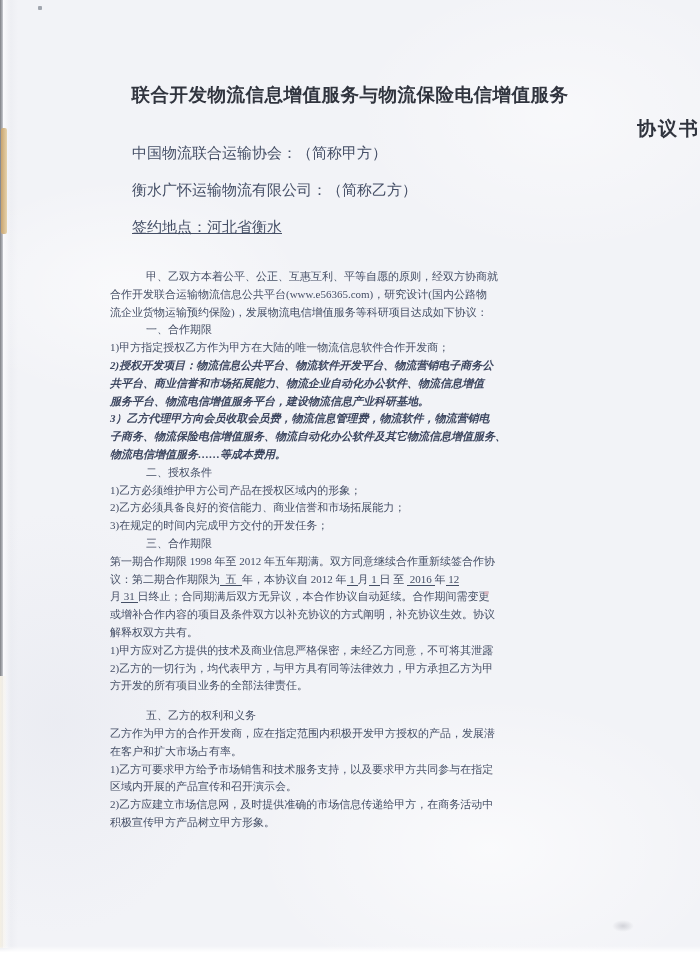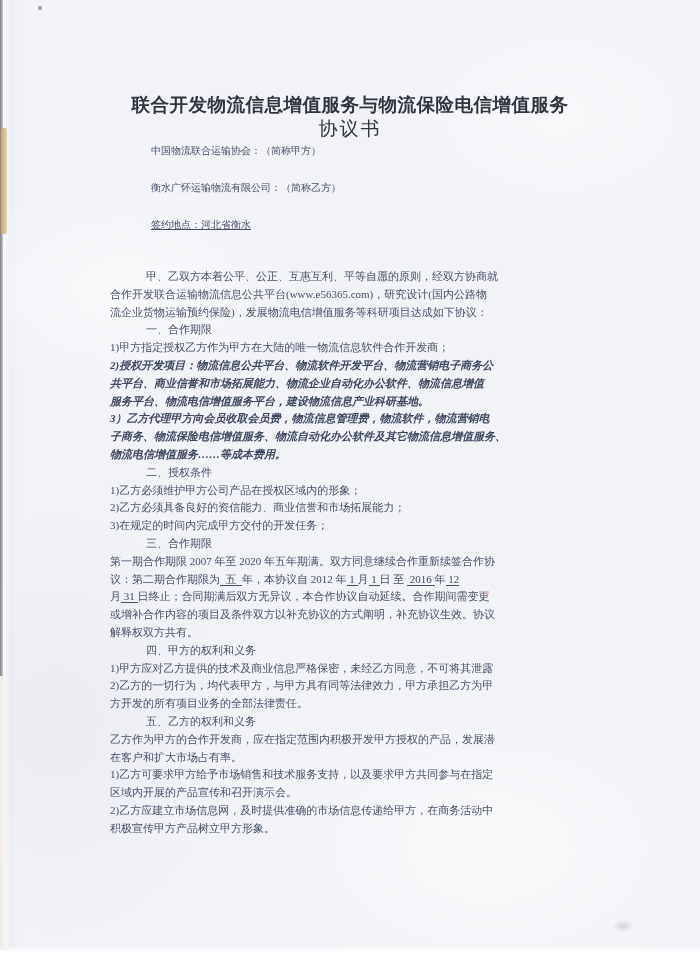--- a/index.html
+++ b/index.html
@@ -17,32 +17,32 @@
   .texture {
     position: absolute; inset: 0; pointer-events: none;
     background:
       radial-gradient(ellipse 260px 160px at 18% 30%, rgba(255,255,255,0.55), rgba(255,255,255,0) 70%),
       radial-gradient(ellipse 300px 200px at 80% 12%, rgba(255,255,255,0.45), rgba(255,255,255,0) 70%),
       radial-gradient(ellipse 340px 220px at 70% 88%, rgba(255,255,255,0.6), rgba(255,255,255,0) 70%),
       radial-gradient(ellipse 240px 300px at 8% 75%, rgba(228,230,238,0.5), rgba(228,230,238,0) 70%),
       linear-gradient(to right, rgba(210,212,220,0.35), rgba(210,212,220,0) 18px);
   }
   .title1 {
-    position: absolute; left: 0; top: 92px; width: 700px;
+    position: absolute; left: 0; top: 82px; width: 700px;
     text-align: center; font-size: 18.5px; font-weight: 700;
     color: var(--title-ink, #30343e); letter-spacing: 0.5px; white-space: nowrap;
   }
   .title2 {
     position: absolute; left: 0; top: 116px; width: 700px;
-    text-align: center; font-size: 19px; font-weight: 400;
+    text-align: right; font-size: 19px; font-weight: 700;
     color: var(--title-ink, #30343e); letter-spacing: 2px;
   }
   .hline {
-    position: absolute; left: 151px; white-space: nowrap;
-    font-size: 10px; color: var(--ink, #454f66);
+    position: absolute; left: 132px; white-space: nowrap;
+    font-size: 15px; color: var(--ink, #454f66);
   }
   .hline.a     { top: 144px; }
   .hline.b     { top: 181px; }
   .hline.place { top: 218px; text-decoration: underline; }
   .hline.date  { top: 236px; }
   .body-lines { position: absolute; left: 110px; top: 268px; width: 560px; }
   .line {
     font-size: 11px; line-height: 17.8px; height: 17.8px;
     white-space: nowrap; color: var(--ink, #454f66);
   }
@@ -89,30 +89,29 @@
       <div class="line bold"><span>共平台、商业信誉和市场拓展能力、物流企业自动化办公软件、物流信息增值</span></div>
       <div class="line bold"><span>服务平台、物流电信增值服务平台，建设物流信息产业科研基地。</span></div>
       <div class="line bold"><span>3）乙方代理甲方向会员收取会员费，物流信息管理费，物流软件，物流营销电</span></div>
       <div class="line bold"><span>子商务、物流保险电信增值服务、物流自动化办公软件及其它物流信息增值服务、</span></div>
       <div class="line bold"><span>物流电信增值服务……等成本费用。</span></div>
       <div class="line" style="padding-left: 36px;"><span>二、授权条件</span></div>
       <div class="line"><span>1)乙方必须维护甲方公司产品在授权区域内的形象；</span></div>
       <div class="line"><span>2)乙方必须具备良好的资信能力、商业信誉和市场拓展能力；</span></div>
       <div class="line"><span>3)在规定的时间内完成甲方交付的开发任务；</span></div>
       <div class="line" style="padding-left: 36px;"><span>三、合作期限</span></div>
-      <div class="line"><span>第一期合作期限 2007 年至 2020 年五年期满。双方同意继续合作重新续签合作协</span></div>
+      <div class="line"><span>第一期合作期限 1998 年至 2012 年五年期满。双方同意继续合作重新续签合作协</span></div>
       <div class="line"><span>议：第二期合作期限为</span><span class="u">&nbsp;&nbsp;五&nbsp;&nbsp;</span><span>年，本协议自 2012 年</span><span class="u">&nbsp;1&nbsp;</span><span>月</span><span class="u">&nbsp;1&nbsp;</span><span>日 至 </span><span class="u">&nbsp;2016&nbsp;</span><span>年</span><span class="u">&nbsp;12</span></div>
       <div class="line"><span>月</span><span class="u">&nbsp;31&nbsp;</span><span>日终止；合同期满后双方无异议，本合作协议自动延续。合作期间需变更</span></div>
       <div class="line"><span>或增补合作内容的项目及条件双方以补充协议的方式阐明，补充协议生效。协议</span></div>
       <div class="line"><span>解释权双方共有。</span></div>
-      <div class="line" style="padding-left: 36px;"><span>四、甲方的权利和义务</span></div>
       <div class="line"><span>1)甲方应对乙方提供的技术及商业信息严格保密，未经乙方同意，不可将其泄露</span></div>
       <div class="line"><span>2)乙方的一切行为，均代表甲方，与甲方具有同等法律效力，甲方承担乙方为甲</span></div>
       <div class="line"><span>方开发的所有项目业务的全部法律责任。</span></div>
-      <div class="line" style="padding-left: 36px;"><span>五、乙方的权利和义务</span></div>
+      <div class="line" style="padding-left: 36px; margin-top: 12px;"><span>五、乙方的权利和义务</span></div>
       <div class="line"><span>乙方作为甲方的合作开发商，应在指定范围内积极开发甲方授权的产品，发展潜</span></div>
       <div class="line"><span>在客户和扩大市场占有率。</span></div>
       <div class="line"><span>1)乙方可要求甲方给予市场销售和技术服务支持，以及要求甲方共同参与在指定</span></div>
       <div class="line"><span>区域内开展的产品宣传和召开演示会。</span></div>
       <div class="line"><span>2)乙方应建立市场信息网，及时提供准确的市场信息传递给甲方，在商务活动中</span></div>
       <div class="line"><span>积极宣传甲方产品树立甲方形象。</span></div>
     </div>
 
   <div class="edge-dark"></div>
   <div class="edge-white"></div>

